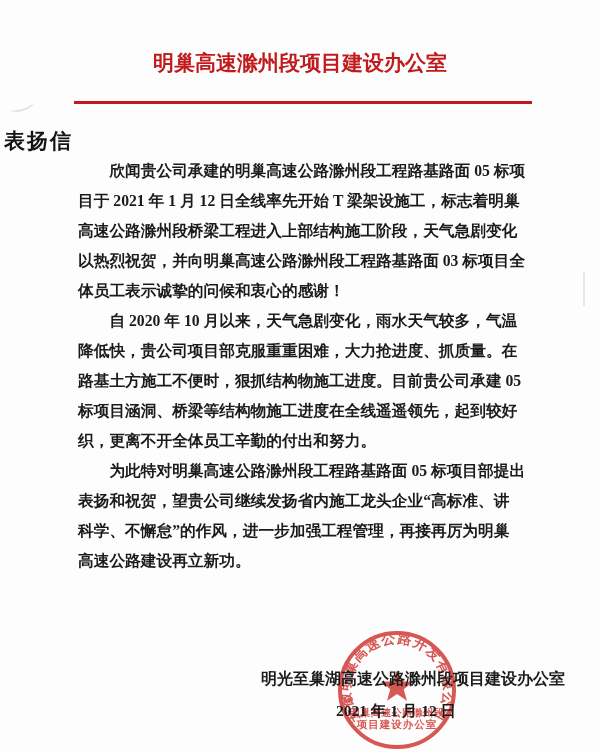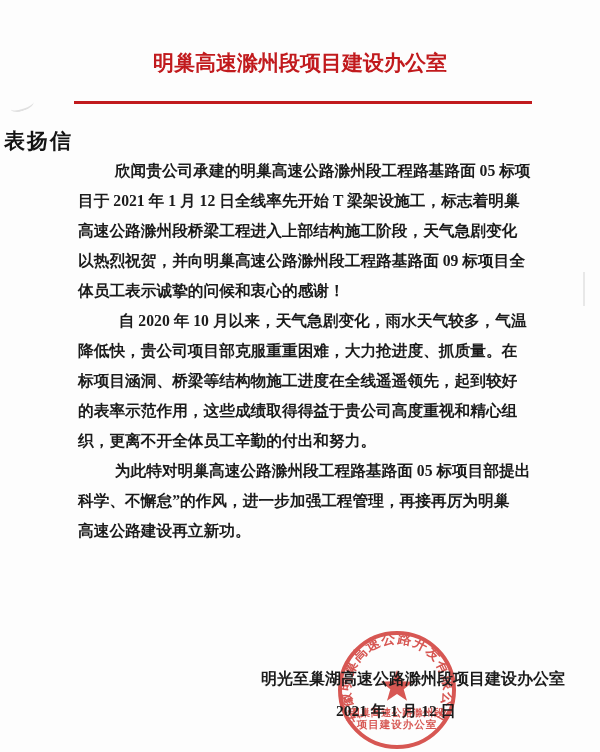--- a/index.html
+++ b/index.html
@@ -15,21 +15,21 @@
   .letter-title{
     position:absolute;top:123px;left:0;width:100%;margin:4px;
     font-family:"Liberation Sans","DejaVu Sans",sans-serif;
     font-size:21px;font-weight:700;color:#141414;letter-spacing:2px;
   }
   .body{
     position:absolute;top:156px;left:78px;width:458px;z-index:3;
     color:#1b1b1b;font-size:15.7px;font-weight:600;line-height:30px;
   }
   .body-line{white-space:nowrap;}
-  .indent{text-indent:2em;text-align:center;}
+  .indent{text-indent:2em;}
   .signature{
     position:absolute;top:669px;left:0;width:520px;text-align:right;z-index:3;
     font-size:16px;font-weight:700;color:#1b1b1b;white-space:nowrap;margin-left:45px;
   }
   .date{
     position:absolute;top:701px;left:328px;width:136px;text-align:center;z-index:3;
     font-size:15.5px;font-weight:700;color:#1b1b1b;white-space:nowrap;
   }
   .seal{
     position:absolute;top:627px;left:334px;width:126px;height:126px;z-index:2;
@@ -53,28 +53,29 @@
 
   <h1 class="org-title">明巢高速滁州段项目建设办公室</h1>
   <div class="red-rule"></div>
   <h2 class="letter-title">表扬信</h2>
 
   <div class="body">
 
   <div class="body-line indent">欣闻贵公司承建的明巢高速公路滁州段工程路基路面 05 标项</div>
       <div class="body-line">目于 2021 年 1 月 12 日全线率先开始 T 梁架设施工，标志着明巢</div>
       <div class="body-line">高速公路滁州段桥梁工程进入上部结构施工阶段，天气急剧变化</div>
-      <div class="body-line">以热烈祝贺，并向明巢高速公路滁州段工程路基路面 09 标项目全</div>
+      <div class="body-line">以热烈祝贺，并向明巢高速公路滁州段工程路基路面 03 标项目全</div>
       <div class="body-line">体员工表示诚挚的问候和衷心的感谢！</div>
       <div class="body-line indent">自 2020 年 10 月以来，天气急剧变化，雨水天气较多，气温</div>
       <div class="body-line">降低快，贵公司项目部克服重重困难，大力抢进度、抓质量。在</div>
+      <div class="body-line">路基土方施工不便时，狠抓结构物施工进度。目前贵公司承建 05</div>
       <div class="body-line">标项目涵洞、桥梁等结构物施工进度在全线遥遥领先，起到较好</div>
-      <div class="body-line">的表率示范作用，这些成绩取得得益于贵公司高度重视和精心组</div>
       <div class="body-line">织，更离不开全体员工辛勤的付出和努力。</div>
       <div class="body-line indent">为此特对明巢高速公路滁州段工程路基路面 05 标项目部提出</div>
+      <div class="body-line">表扬和祝贺，望贵公司继续发扬省内施工龙头企业“高标准、讲</div>
       <div class="body-line">科学、不懈怠”的作风，进一步加强工程管理，再接再厉为明巢</div>
       <div class="body-line">高速公路建设再立新功。</div>
     </div>
 
   <div class="seal">
     <svg width="126" height="126" viewBox="0 0 126 126">
       <circle cx="63" cy="63" r="57" fill="none" stroke-width="4" stroke="#d23a35"></circle>
       <path id="sealArc" d="M 22.3,86.5 A 47,47 0 1 1 103.7,86.5" fill="none"></path>
       <text font-size="14" letter-spacing="1" fill="#d23a35">
         <textPath href="#sealArc" startOffset="50%" text-anchor="middle">安徽明巢高速公路开发有限公司</textPath>

